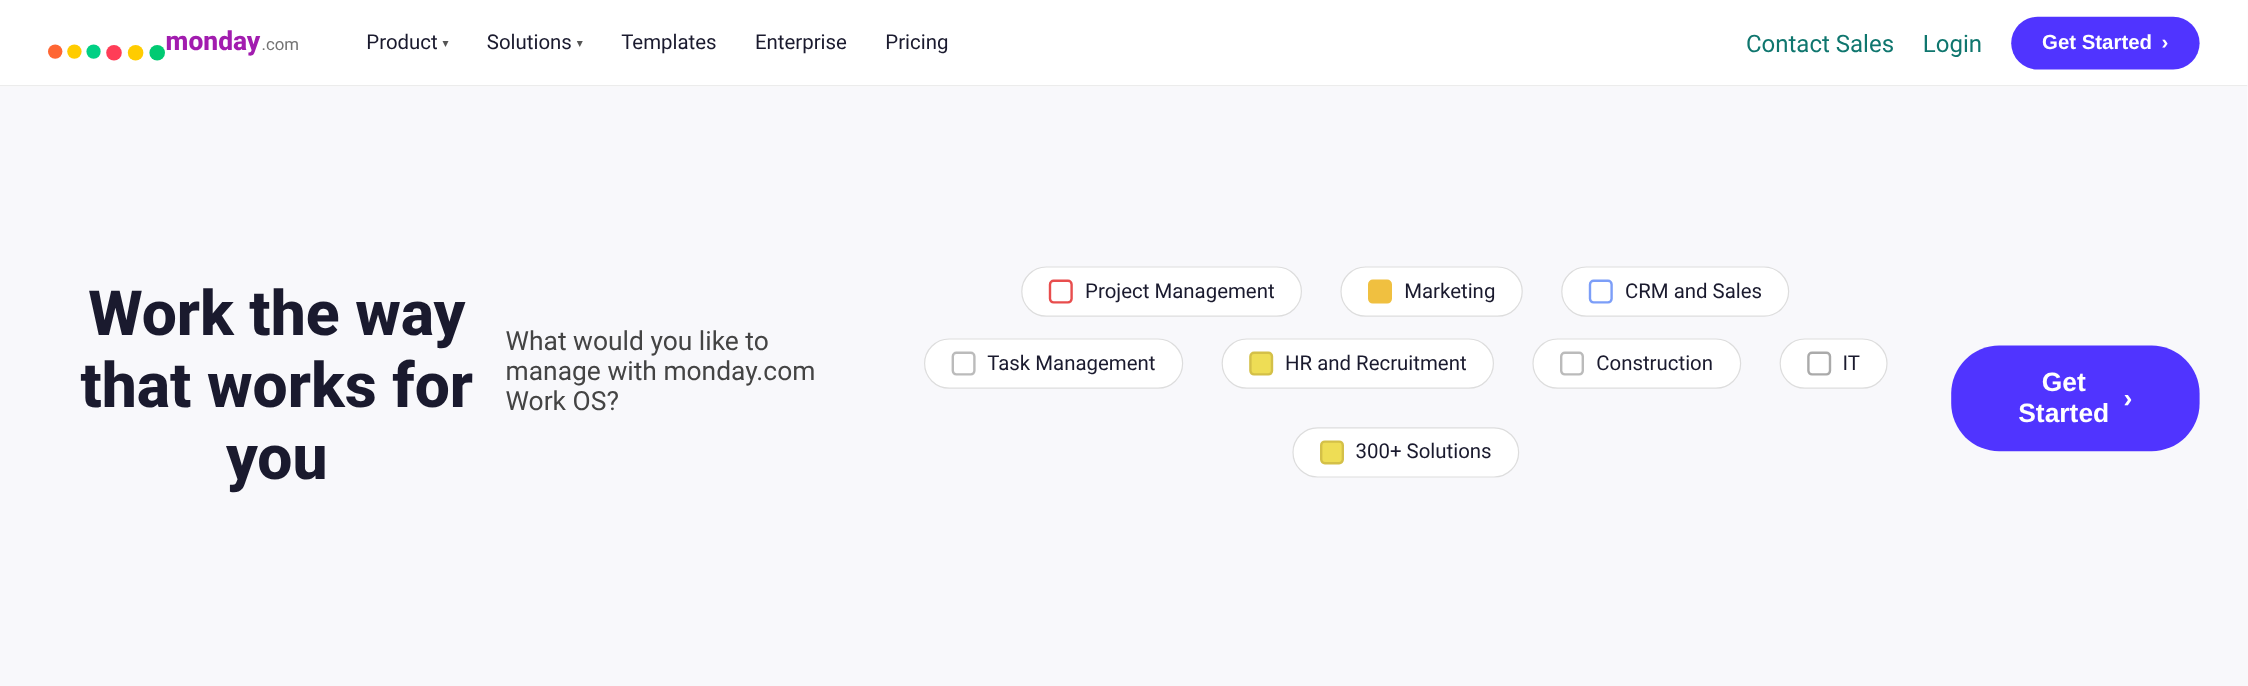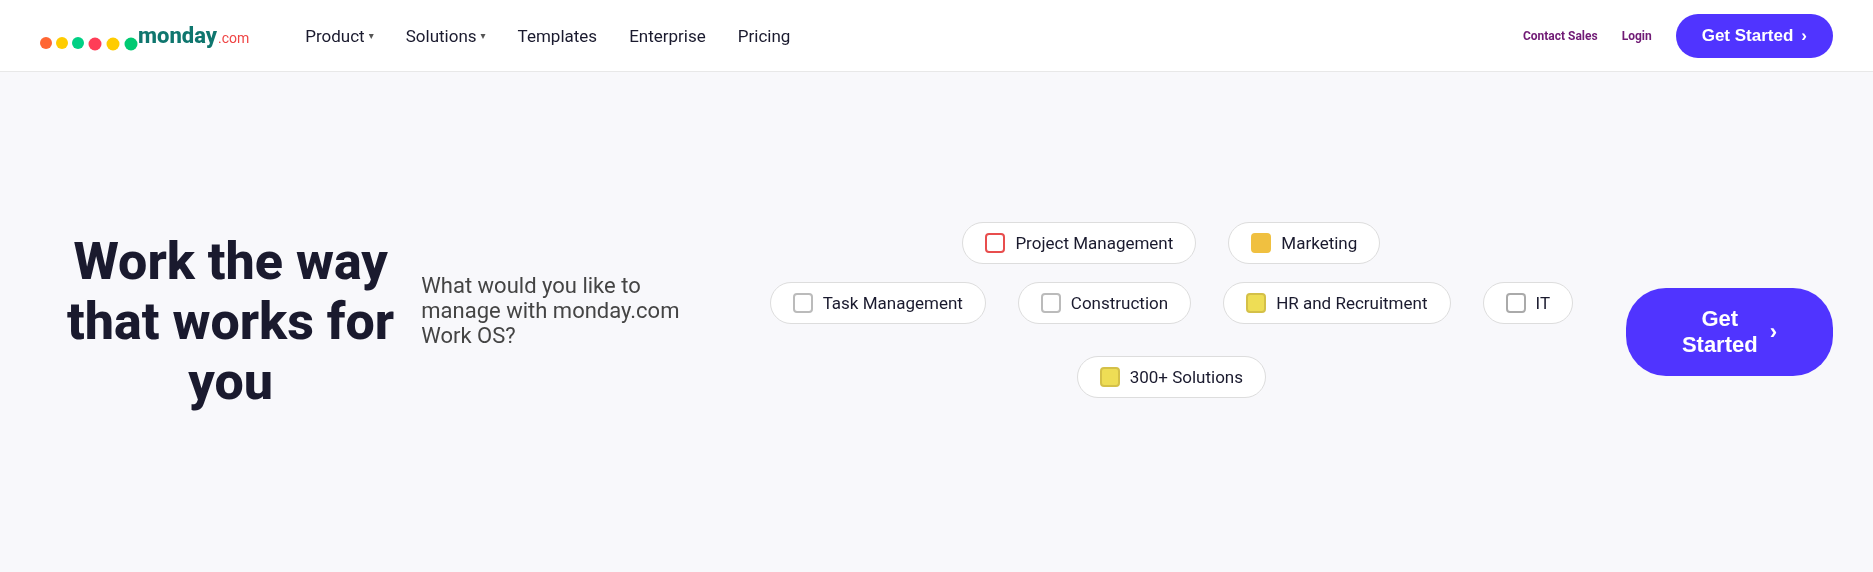--- a/index.html
+++ b/index.html
@@ -52,25 +52,24 @@
     .chevron {
       font-size: 10px;
       color: #555;
     }
     .nav-right {
       display: flex;
       align-items: center;
       gap: 24px;
     }
     .nav-right-link {
-      font-size: 12px;
-      color: #701a75;
+      font-size: 20px;
+      color: #0f766e;
       text-decoration: none;
       cursor: pointer;
-      font-weight: bold;
     }
     .btn-get-started-nav {
       background: #5034ff;
       color: #fff;
       border: none;
       border-radius: 30px;
       padding: 12px 26px;
       font-size: 17px;
       font-weight: 600;
       cursor: pointer;
@@ -186,22 +185,22 @@
 
       <circle cx="7" cy="24" r="6.5" fill="#FF3D57"></circle>
 
       <circle cx="25" cy="24" r="6.5" fill="#FFCC00"></circle>
 
       <circle cx="43" cy="24" r="6.5" fill="#00CA72"></circle>
 
       <path d="M1 24 Q7 4 14 22" stroke="#FF3D57" stroke-width="0" fill="none"></path>
     </svg>
     <span style="display:flex;align-items:baseline;gap:1px">
-      <span style="font-size:22px;font-weight:800;color:#0f766e;">monday</span>
-        <span style="font-size:14px;font-weight:400;color:#ef4444;">.com</span>
+      <span style="font-size:22px;font-weight:800;color:#a21caf;">monday</span>
+        <span style="font-size:14px;font-weight:400;color:#737373;">.com</span>
     </span>
   </a>
 
   <div class="nav-links">
     <a class="nav-link">
       <span>Product</span>
       <span class="chevron">▾</span>
     </a>
     <a class="nav-link">
       <span>Solutions</span>
@@ -240,34 +239,38 @@
 
     <div class="options-row">
       <div class="option-pill">
         <div class="pill-checkbox red"></div>
         <span>Project Management</span>
       </div>
       <div class="option-pill">
         <div class="pill-checkbox yellow"></div>
         <span>Marketing</span>
       </div>
+      <div class="option-pill">
+        <div class="pill-checkbox blue"></div>
+        <span>CRM and Sales</span>
+      </div>
     </div>
 
     <div class="options-row">
       <div class="option-pill">
         <div class="pill-checkbox light-gray"></div>
         <span>Task Management</span>
       </div>
       <div class="option-pill">
+        <div class="pill-checkbox light-yellow"></div>
+        <span>HR and Recruitment</span>
+      </div>
+      <div class="option-pill">
         <div class="pill-checkbox light-gray"></div>
         <span>Construction</span>
-      </div>
-      <div class="option-pill">
-        <div class="pill-checkbox light-yellow"></div>
-        <span>HR and Recruitment</span>
       </div>
       <div class="option-pill">
         <div class="pill-checkbox gray"></div>
         <span>IT</span>
       </div>
       <div class="option-pill">
         <div class="pill-checkbox light-yellow"></div>
         <span>300+ Solutions</span>
       </div>
     </div>

